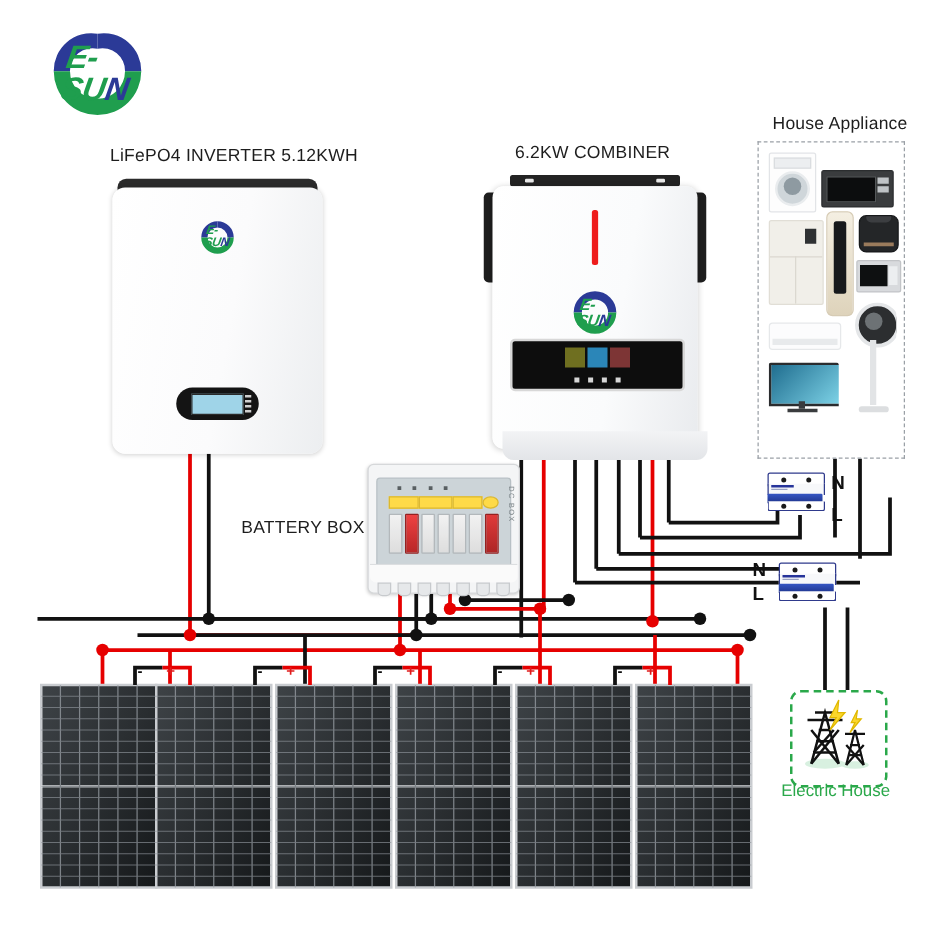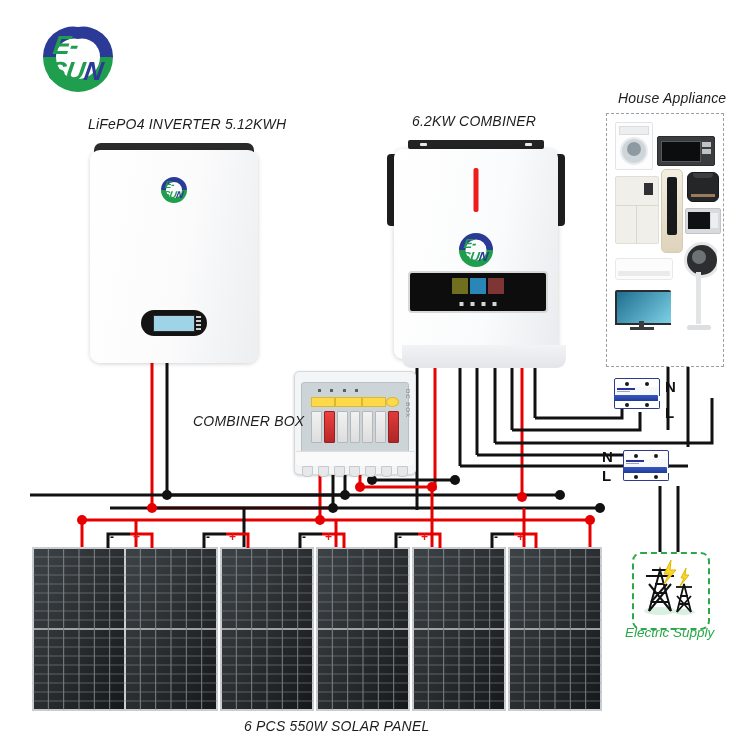--- a/index.html
+++ b/index.html
@@ -3,21 +3,21 @@
 <meta charset="utf-8">
 <style>
   html,body{margin:0;padding:0;background:#ffffff;}
   body{width:750px;height:750px;position:relative;overflow:hidden;
        font-family:"Liberation Sans","DejaVu Sans",sans-serif;color:#1a1a1a;}
   #stage{position:absolute;left:0;top:0;width:750px;height:750px;}
   .lbl{position:absolute;font-size:14px;color:#1d1d1d;white-space:nowrap;letter-spacing:.2px;}
   svg{position:absolute;left:0;top:0;}
   .wire-svg{z-index:2;}
   .dev{position:absolute;z-index:5;}
-  .txt{z-index:9;font-style:italic;}
+  .txt{z-index:9;}
 
   
   #battery{left:90px;top:143px;width:168px;height:220px;}
   .bat-top{position:absolute;left:4px;top:0;width:160px;height:12px;background:#2b2b2b;border-radius:7px 7px 2px 2px;}
   .bat-body{position:absolute;left:0;top:7px;width:168px;height:213px;background:linear-gradient(100deg,#ffffff 0%,#fbfbfc 55%,#eceef0 100%);
             border-radius:10px;box-shadow:0 1px 4px rgba(0,0,0,.18);}
   .bat-logo{position:absolute;left:50%;top:24px;transform:translateX(-50%);}
   .bat-screen{position:absolute;left:50%;top:160px;transform:translateX(-50%);width:66px;height:26px;background:#141414;border-radius:13px;
               display:flex;align-items:center;justify-content:center;}
   .bat-lcd{width:40px;height:15px;background:#9fd4e8;border:1px solid #2a2a2a;}
@@ -254,21 +254,21 @@
     <div class="cb-glands">
         <i></i>
         <i></i>
         <i></i>
         <i></i>
         <i></i>
         <i></i>
         <i></i>
       </div>
   </div>
-  <div class="lbl txt" style="left:193px;top:413px;">COMBINER BOX</div>
+  <div class="lbl txt" style="left:193px;top:413px;">BATTERY BOX</div>
 
   <div class="dev" id="appbox">
 
     <div class="app" style="left:8px;top:8px;width:36px;height:46px;background:#fdfdfd;">
       <div style="position:absolute;left:3px;top:3px;right:3px;height:7px;background:#eceef0;border:1px solid #dadde0;"></div>
       <div style="position:absolute;left:50%;top:14px;transform:translateX(-50%);width:24px;height:24px;border-radius:50%;background:#cfd6da;border:2px solid #e9ecee;"></div>
       <div style="position:absolute;left:50%;top:19px;transform:translateX(-50%);width:14px;height:14px;border-radius:50%;background:#8e9aa1;"></div>
     </div>
 
     <div class="app" style="left:50px;top:22px;width:56px;height:28px;background:#3a3c3e;border-color:#2b2d2f;">
@@ -366,21 +366,21 @@
       <g stroke="#111" stroke-width="1.8" fill="none">
         <path d="M43 58 L50 30 L57 58"></path>
         <path d="M45 50 L55 50 M46 42 L54 42"></path>
         <path d="M43 58 L57 42 M57 58 L43 42"></path>
         <path d="M42 33 L58 33"></path>
       </g>
       <path d="M37 6 L30 20 L35 20 L30 30 L42 16 L36 16 Z" fill="#fbd72b" stroke="#e0b800" stroke-width="1"></path>
       <path d="M52 14 L47 24 L50 24 L46 32 L55 21 L51 21 Z" fill="#fbd72b" stroke="#e0b800" stroke-width="1"></path>
     </svg>
   </div>
-  <div class="sup-txt txt" style="left:625px;top:625px;">Electric Supply</div>
+  <div class="sup-txt txt" style="left:625px;top:625px;">Electric House</div>
 
   <svg width="750" height="750" style="z-index:4;">
     <defs>
       <linearGradient id="pv" x1="0" y1="0" x2="1" y2="1">
         <stop offset="0%" stop-color="#3e4347"></stop>
           <stop offset="50%" stop-color="#2a2e31"></stop>
           <stop offset="100%" stop-color="#15181a"></stop>
       </linearGradient>
     </defs>
     <g>
@@ -562,21 +562,20 @@
   <div class="pm plus" style="left:133px;top:530px;">+</div>
   <div class="pm minus" style="left:206px;top:530px;">-</div>
   <div class="pm plus" style="left:229px;top:530px;">+</div>
   <div class="pm minus" style="left:302px;top:530px;">-</div>
   <div class="pm plus" style="left:325px;top:530px;">+</div>
   <div class="pm minus" style="left:398px;top:530px;">-</div>
   <div class="pm plus" style="left:421px;top:530px;">+</div>
   <div class="pm minus" style="left:494px;top:530px;">-</div>
   <div class="pm plus" style="left:517px;top:530px;">+</div>
 
-  <div class="lbl txt" style="left:244px;top:718px;">6 PCS 550W SOLAR PANEL</div>
 
   <div class="esun" style="position:absolute;left:30px;top:22px;width:96px;height:70px;z-index:10;">
     <svg class="ring" width="96" height="70" viewBox="0 0 96 70">
       <path d="M48 5 A30 30 0 0 1 83 35 L70 35 A18 18 0 0 0 48 17 Z" fill="#2b3a97"></path>
       <path d="M48 5 A30 30 0 0 0 13 35 L26 35 A18 18 0 0 1 48 17 Z" fill="#2b3a97"></path>
       <path d="M13 35 A30 30 0 0 0 83 35 L70 35 A18 18 0 0 1 26 35 Z" fill="#1f9e4e"></path>
     </svg>
     <span class="word" style="font-size:26px;top:52%;">
       <span style="color:#1f9e4e">E-SU</span><span style="color:#2b3a97">N</span>
     </span>

